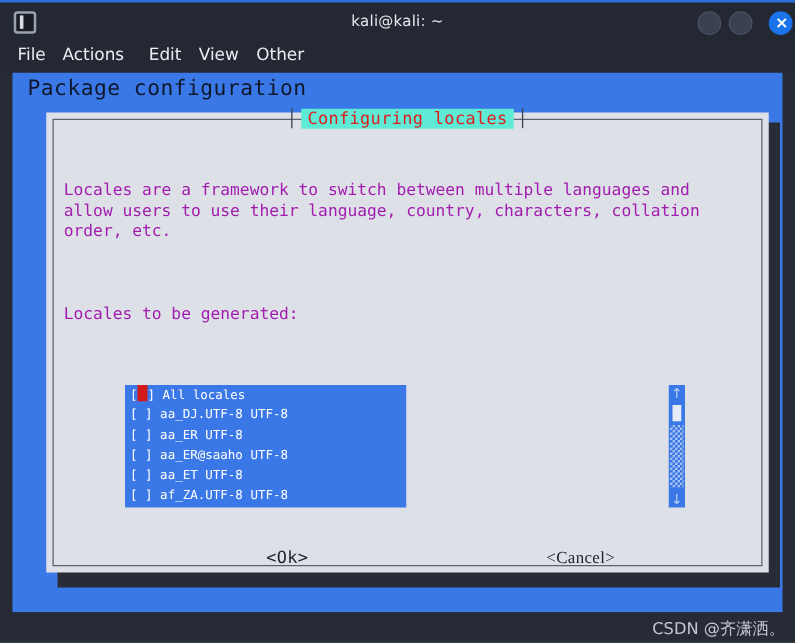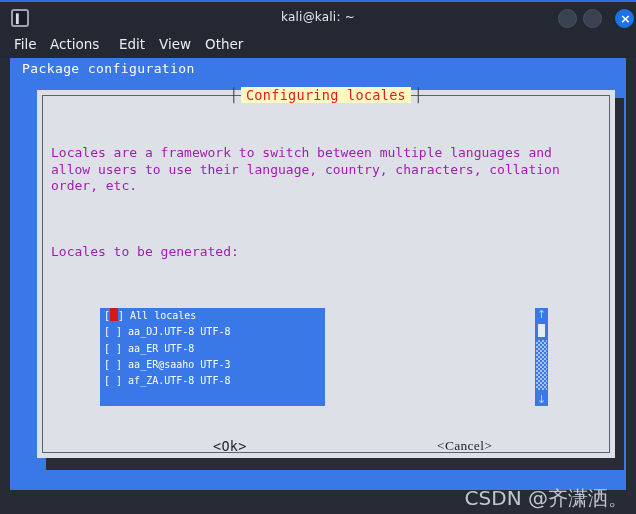--- a/index.html
+++ b/index.html
@@ -113,22 +113,22 @@
     position: absolute;
     left: 150px; top: 30px;
     width: 420px; height: 360px;
     border-radius: 50%;
     background: transparent;
     box-shadow: inset 0 0 0 2px rgba(255,255,255,0.05);
   }
   .pkg-header {
     position: absolute;
     left: 12px; top: 3px;
-    color: #ffffff;
-    font-size: 13px;
+    color: #0f172a;
+    font-size: 17px;
     font-family: "DejaVu Sans Mono", monospace;
     letter-spacing: 0.4px;
   }
 
   
   .dlg-shadow {
     position: absolute;
     left: 36px; top: 40px;
     width: 578px; height: 372px;
     background: #272c37;
@@ -158,21 +158,21 @@
     font-size: 13.5px;
     color: #e01b1b;
     letter-spacing: 0.3px;
     white-space: nowrap;
   }
   .dlg-title .bar {
     color: #3c4250;
     padding: 0 3px;
   }
   .dlg-title .cap {
-    background: #fef9c3;
+    background: #5eead4;
     padding: 0 5px;
   }
 
   .dlg-body {
     position: absolute;
     left: 14px; top: 22px;
     width: 548px;
     font-family: "DejaVu Sans Mono", monospace;
     font-size: 13px;
     line-height: 16.5px;
@@ -257,21 +257,21 @@
     text-align: right;
   }
   .dlg-btn.ok { left: 176px; }
   .dlg-btn.cancel { left: 400px; font-family: Liberation Serif, serif; }
 
   
   .watermark {
     position: absolute;
     right: 8px; bottom: 2px;
     color: #cfd4dd;
-    font-size: 20px;
+    font-size: 13px;
     font-family: "DejaVu Sans", sans-serif;
     opacity: 0.92;
     white-space: nowrap;
   }
   .footer-strip {
     position: absolute;
     left: 0; top: 490px;
     width: 636px; height: 24px;
     background: #262b36;
   }
@@ -319,21 +319,22 @@
           <div class="para">Locales are a framework to switch between multiple languages and
 allow users to use their language, country, characters, collation
 order, etc.</div>
           <div class="para last">Locales to be generated:</div>
         </div>
 
         <div class="listbox">
           <div class="lrow"><span>[</span><span class="cursor-block"></span><span>] </span><span>All locales</span></div>
           <div class="lrow"><span>[ ]</span> <span>aa_DJ.UTF-8 UTF-8</span></div>
           <div class="lrow"><span>[ ]</span> <span>aa_ER UTF-8</span></div>
-          <div class="lrow"><span>[ ]</span> <span>aa_ER@saaho UTF-3</span></div>
+          <div class="lrow"><span>[ ]</span> <span>aa_ER@saaho UTF-8</span></div>
+          <div class="lrow"><span>[ ]</span> <span>aa_ET UTF-8</span></div>
           <div class="lrow"><span>[ ]</span> <span>af_ZA.UTF-8 UTF-8</span></div>
         </div>
 
         <div class="scrollbar">
           <div class="sb-arrow up">↑</div>
           <div class="sb-thumb"></div>
           <div class="sb-trough"></div>
           <div class="sb-arrow down">↓</div>
         </div>
 

